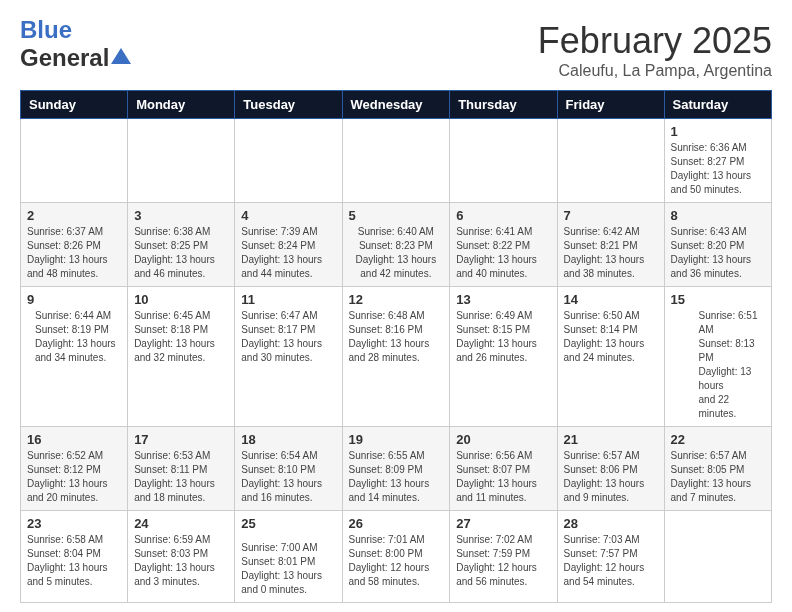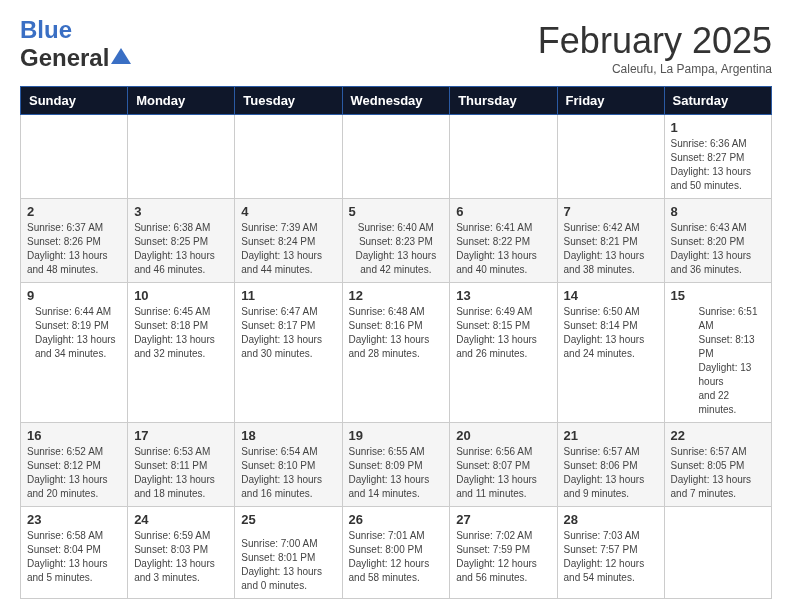--- a/index.html
+++ b/index.html
@@ -18,21 +18,21 @@
     }
     .title-area {
       text-align: right;
     }
     .month-title {
       font-size: 36px;
       color: #333;
       font-weight: normal;
     }
     .subtitle {
-      font-size: 12px;
+      font-size: 16px;
       color: #555;
     }
     .calendar {
       width: 100%;
       border-collapse: collapse;
       border: 1px solid #ccc;
     }
     .calendar th {
       background-color: #0f172a;
       color: white;

